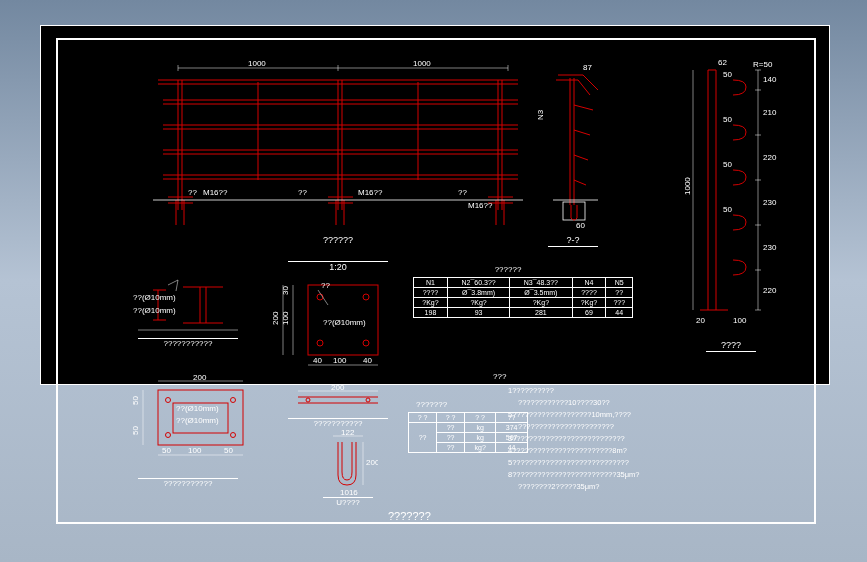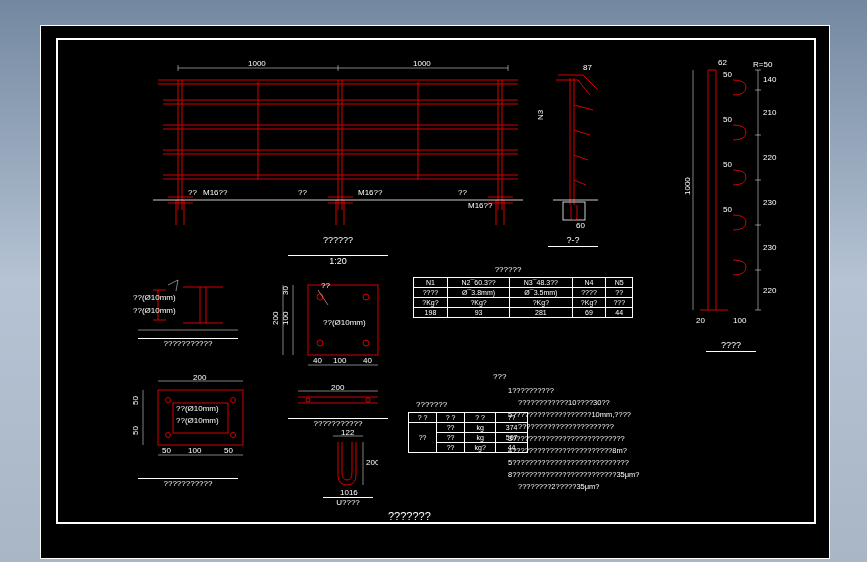--- a/index.html
+++ b/index.html
@@ -7,21 +7,21 @@
     background: linear-gradient(180deg, #7388a0 0%, #b5c3d4 50%, #a8b6c6 100%);
     width: 867px;
     height: 562px;
     overflow: hidden;
     font-family: Arial, sans-serif;
     position: relative;
   }
   .outer-frame {
     position: absolute;
     left: 40px; top: 25px;
-    width: 790px; height: 534px;
+    width: 790px; height: 360px;
     background: #000;
     border: 1px solid #fff;
   }
   .inner-frame {
     position: absolute;
     left: 15px; top: 12px;
     width: 760px; height: 486px;
     border: 2px solid #fff;
   }
   svg { position: absolute; }
@@ -84,21 +84,21 @@
       <line class="red-line" x1="350" y1="143" x2="375" y2="143"></line>
       <text class="dim-text" x="65" y="135">M16??</text>
       <text class="dim-text" x="160" y="135">??</text>
       <text class="dim-text" x="220" y="135">M16??</text>
       <text class="dim-text" x="320" y="135">??</text>
       <text class="dim-text" x="330" y="148">M16??</text>
       <text class="dim-text" x="50" y="135">??</text>
     </svg>
     <div style="position:absolute;left:230px;top:195px;color:#fff;font-size:9px;width:100px;text-align:center">
       <span>??????</span>
-      <div style="border-top:1px solid #fff;margin-top:10px">1:20</div>
+      <div style="border-top:1px solid #fff;margin-top:16px">1:20</div>
     </div>
 
     <svg width="90" height="175" style="left:470px; top:20px">
       <line class="red-line" x1="30" y1="15" x2="55" y2="15"></line>
       <line class="red-line" x1="55" y1="15" x2="70" y2="30"></line>
       <line class="red-line" x1="28" y1="20" x2="50" y2="20"></line>
       <line class="red-line" x1="50" y1="20" x2="62" y2="35"></line>
       <line class="red-line" x1="42" y1="18" x2="42" y2="145"></line>
       <line class="red-line" x1="46" y1="18" x2="46" y2="145"></line>
       <line class="red-line" x1="46" y1="45" x2="65" y2="50"></line>

